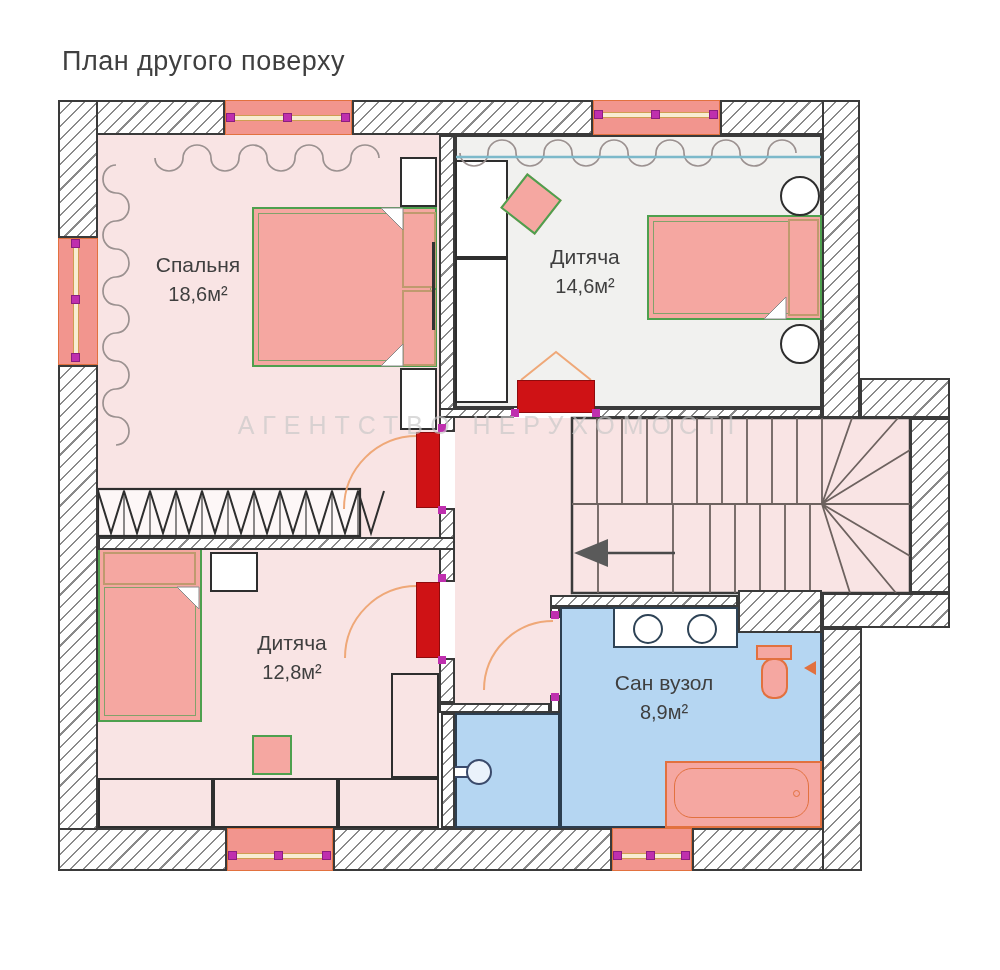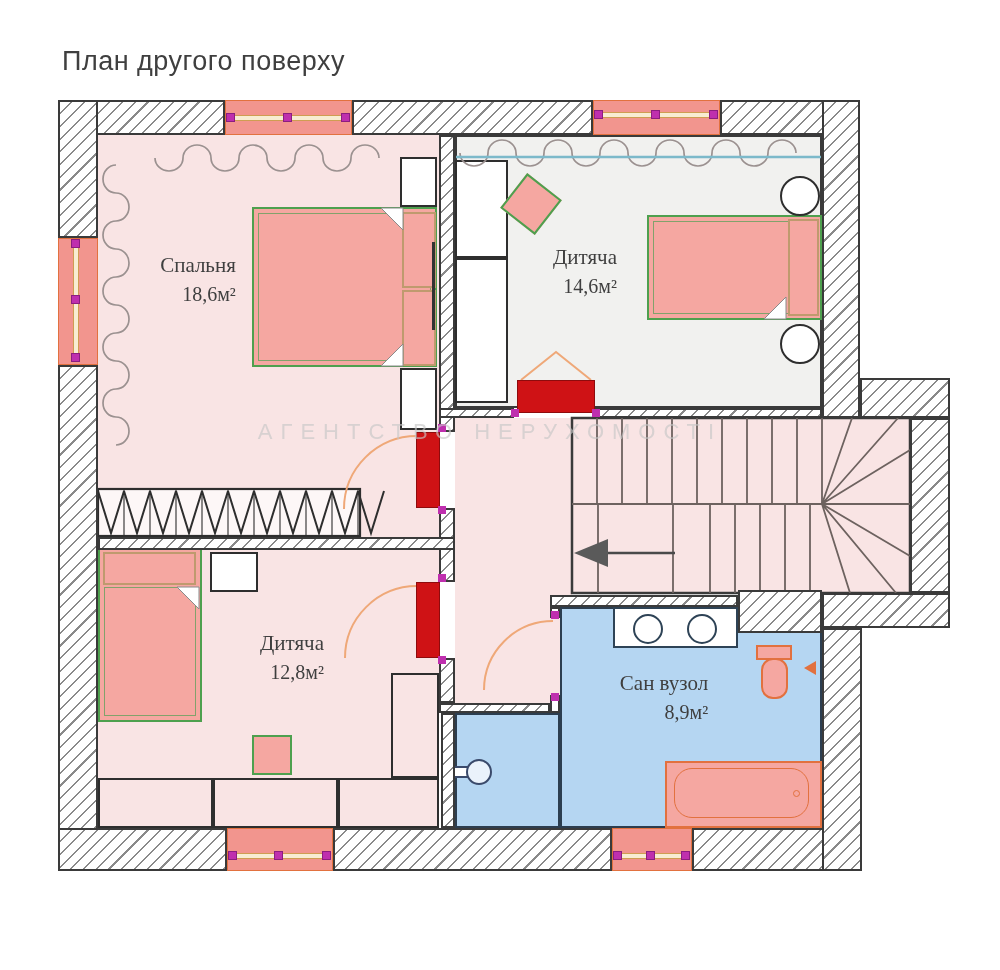--- a/index.html
+++ b/index.html
@@ -41,30 +41,30 @@
 
   
   .bed{background:var(--furn-salmon,#f5a7a1);border:2.5px solid var(--furn-green,#4ea04e);}
   .bed-inner{position:absolute;inset:4px;border:1.5px solid rgba(90,160,90,.75);}
   .pillow{position:absolute;box-sizing:border-box;background:var(--furn-salmon,#f5a7a1);border:2px solid var(--furn-tan,#bf9a6e);}
   .whitebox{background:#fff;border:2px solid #2e2e2e;}
   .pinkbox{background:var(--floor-pink,#f9e4e4);border:2px solid #2e2e2e;}
   .circle{border-radius:50%;background:#fff;border:2.2px solid #2e2e2e;}
 
   
-  .room-label{text-align:right;color:var(--label,#3f3f3f);transform:translateX(-50%);line-height:1.45;font-family:Liberation Serif, serif;}
+  .room-label{text-align:center;color:var(--label,#3f3f3f);transform:translateX(-50%);line-height:1.45;}
   .room-label .rname{font-size:21px;}
   .room-label .rarea{font-size:20px;}
   .title{font-size:27px;font-weight:normal;color:#3f3f3f;letter-spacing:.5px;}
 
   
   .watermark{left:150px;top:403px;width:680px;text-align:center;pointer-events:none;}
   .wm-the{font-size:26px;letter-spacing:6px;color:rgba(205,205,205,.6);}
   .wm-cap{font-size:94px;font-weight:bold;letter-spacing:10px;color:rgba(198,198,198,.42);line-height:1;}
-  .wm-sub{font-size:22px;letter-spacing:8px;color:rgba(198,198,198,.65);margin-top:16px;}
+  .wm-sub{font-size:25px;letter-spacing:8px;color:rgba(198,198,198,.65);margin-top:8px;}
 </style>
 </head>
 <body>
 
 <div class="stage">
 
   <div class="abs title" style="left:62px;top:46px;">План другого поверху</div>
 
   <div class="abs floor floor-pink" style="left:98px;top:135px;width:341px;height:402px;"></div>
   <div class="abs floor floor-gray" style="left:455px;top:135px;width:367px;height:273px;"></div>

